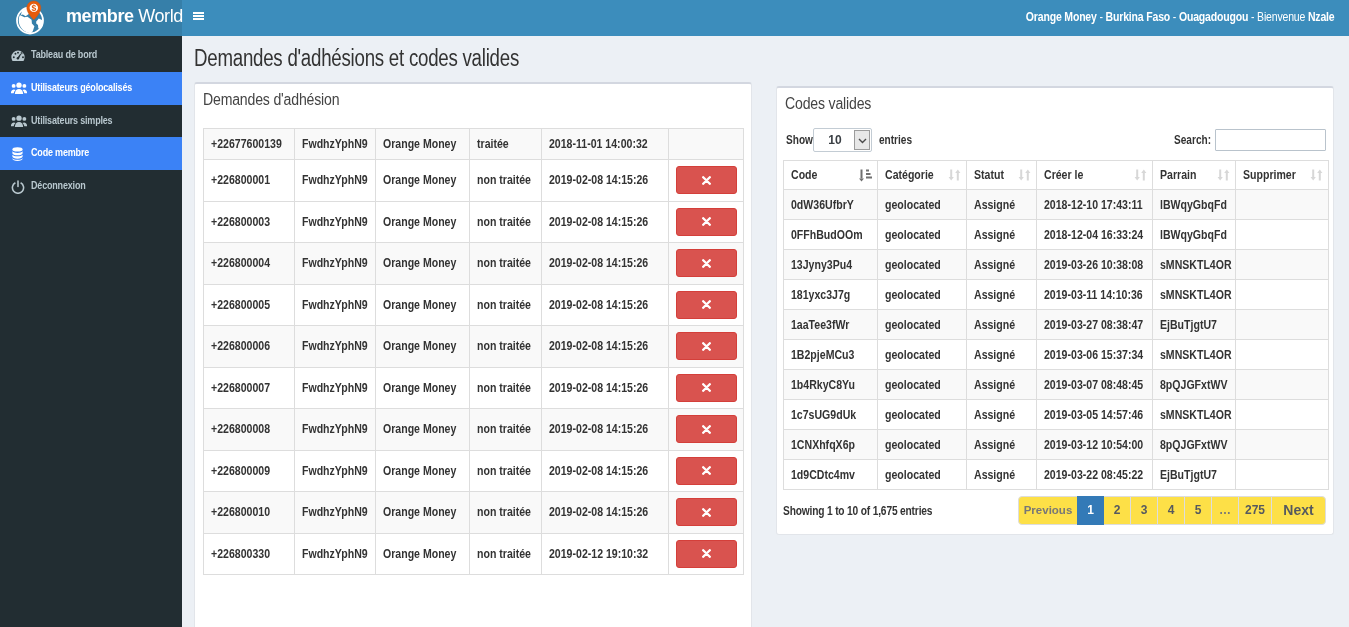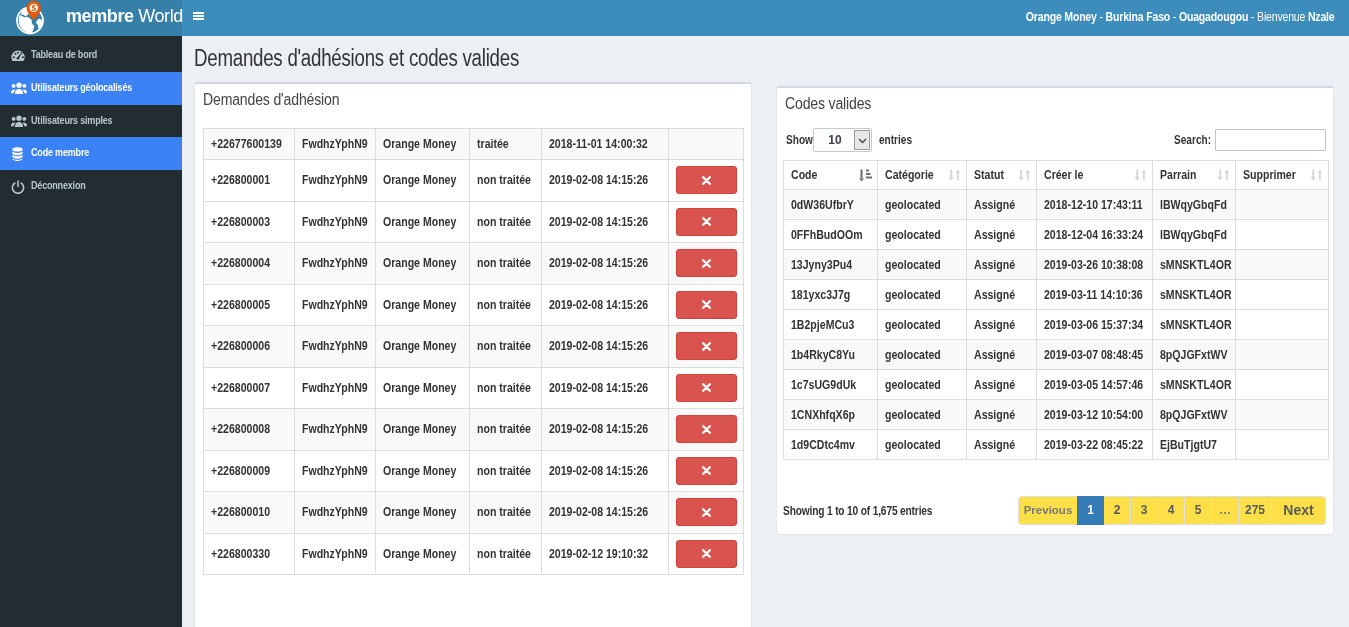--- a/index.html
+++ b/index.html
@@ -435,20 +435,28 @@
             <td></td>
           </tr>
       <tr>
             <td><i class="sx">181yxc3J7g</i></td>
             <td><i class="sx">geolocated</i></td>
             <td><i class="sx">Assigné</i></td>
             <td><i class="sx">2019-03-11 14:10:36</i></td>
             <td><i class="sx">sMNSKTL4OR</i></td>
             <td></td>
           </tr>
+      <tr class="odd">
+            <td><i class="sx">1aaTee3fWr</i></td>
+            <td><i class="sx">geolocated</i></td>
+            <td><i class="sx">Assigné</i></td>
+            <td><i class="sx">2019-03-27 08:38:47</i></td>
+            <td><i class="sx">EjBuTjgtU7</i></td>
+            <td></td>
+          </tr>
       <tr>
             <td><i class="sx">1B2pjeMCu3</i></td>
             <td><i class="sx">geolocated</i></td>
             <td><i class="sx">Assigné</i></td>
             <td><i class="sx">2019-03-06 15:37:34</i></td>
             <td><i class="sx">sMNSKTL4OR</i></td>
             <td></td>
           </tr>
       <tr class="odd">
             <td><i class="sx">1b4RkyC8Yu</i></td>

